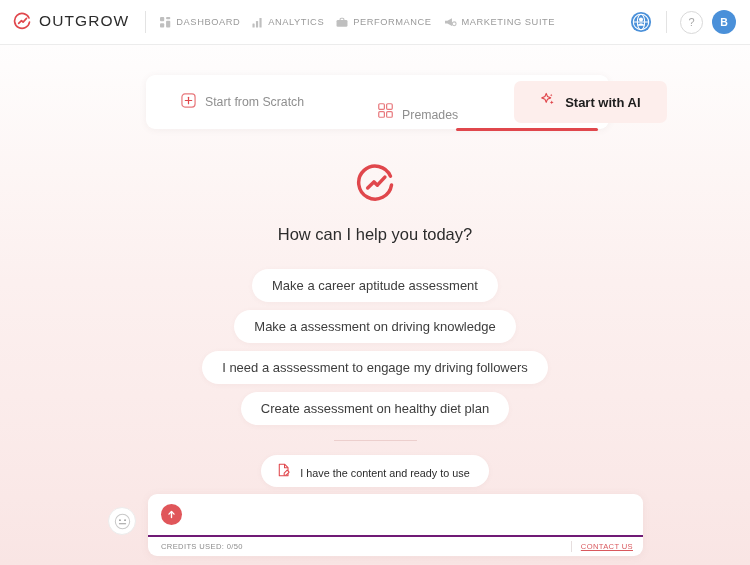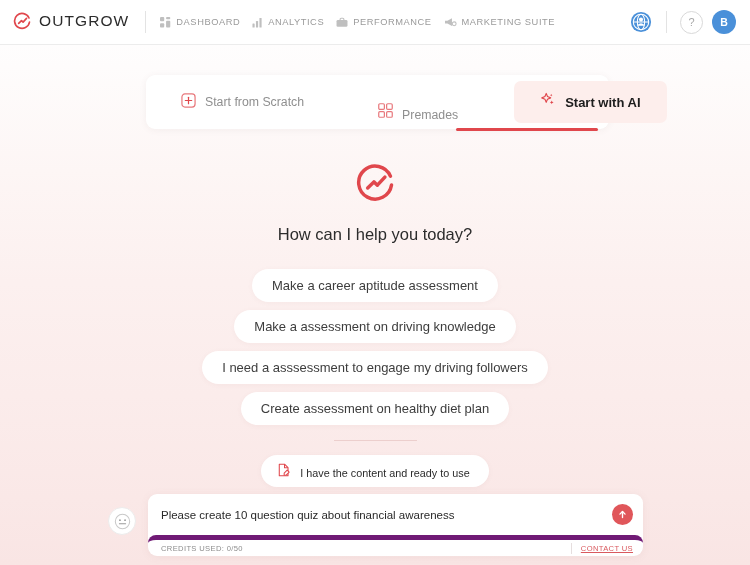--- a/index.html
+++ b/index.html
@@ -195,24 +195,23 @@
     background: transparent;
   }
   .send-btn {
     width: 21px; height: 21px; border-radius: 50%;
     background: #e0565a;
     display: flex; align-items: center; justify-content: center;
     cursor: pointer; flex: none;
   }
   .composer-foot {
     height: 21px;
-    border-top: 5px solid #701a75;
+    border-top: 2px solid #701a75;
     display: flex; align-items: center;
     padding: 0 10px 0 13px;
-    border-radius: 8px;
   }
   .credits {
     font-size: 7.6px; letter-spacing: .35px; color: #8c8c8c;
   }
   .foot-right { margin-left: auto; display: flex; align-items: center; gap: 9px; }
   .foot-sep { width: 1px; height: 11px; background: #e6dede; }
   .contact {
     font-size: 7.6px; letter-spacing: .35px;
     color: #d9595e; text-decoration: underline;
     cursor: pointer;
@@ -378,21 +377,20 @@
     <svg width="17" height="17" viewBox="0 0 18 18">
       <circle cx="9" cy="9" r="7.6" fill="none" stroke="#c9c9c9" stroke-width="1.1"></circle>
       <circle cx="6.3" cy="7.6" r="0.95" fill="#9a9a9a"></circle>
       <circle cx="11.7" cy="7.6" r="0.95" fill="#9a9a9a"></circle>
       <path d="M5.7 11.3h6.6" stroke="#9a9a9a" stroke-width="1.1" stroke-linecap="round"></path>
     </svg>
   </div>
 
   <div class="composer">
     <div class="composer-row">
-      <input class="composer-input" type="text" value="Please create 10 question quiz about financial awareness" style="">
       <div class="send-btn">
         <span>
           <svg width="11" height="11" viewBox="0 0 12 12">
             <line x1="6" y1="9.4" x2="6" y2="2.9" stroke="#ffffff" stroke-width="1.5" stroke-linecap="round"></line>
             <path d="M3.2 5.6L6 2.8l2.8 2.8" fill="none" stroke="#ffffff" stroke-width="1.5" stroke-linecap="round" stroke-linejoin="round"></path>
           </svg>
         </span>
       </div>
     </div>
     <div class="composer-foot">

